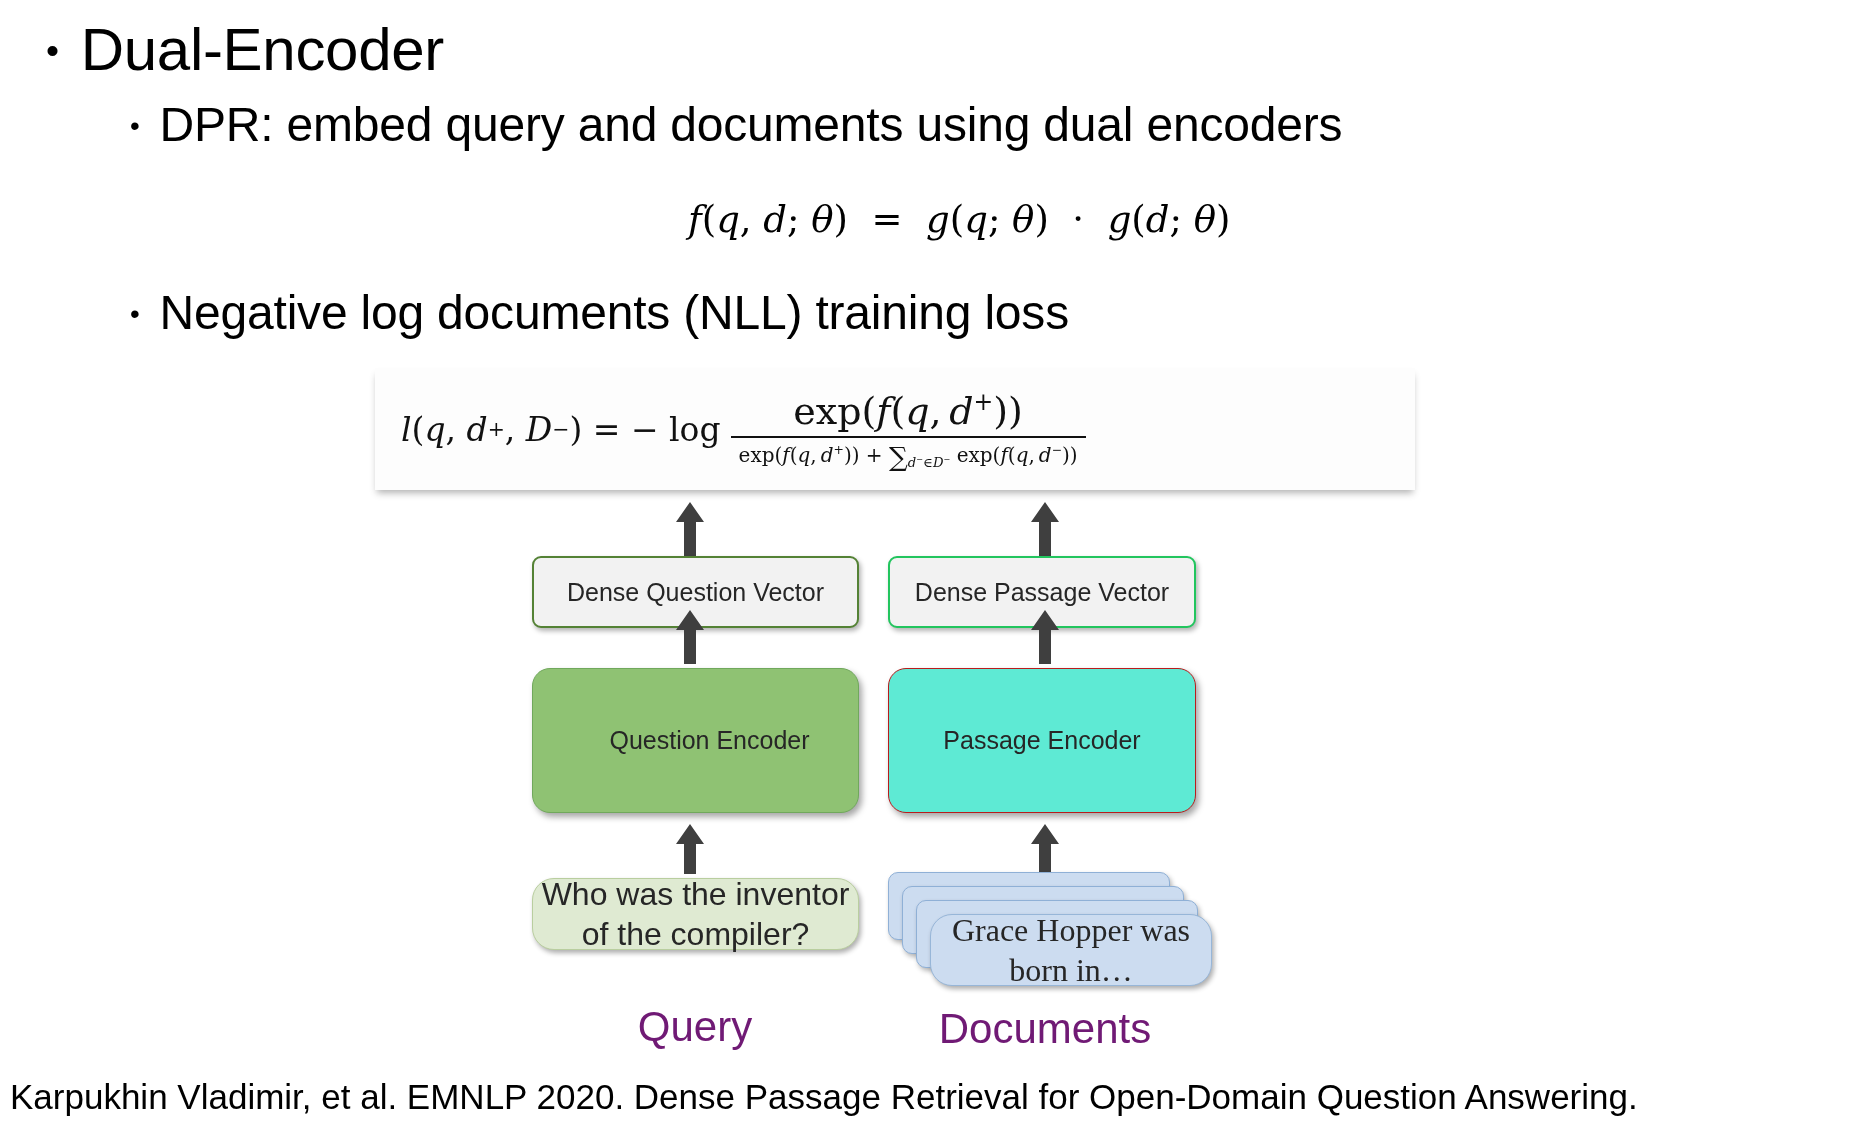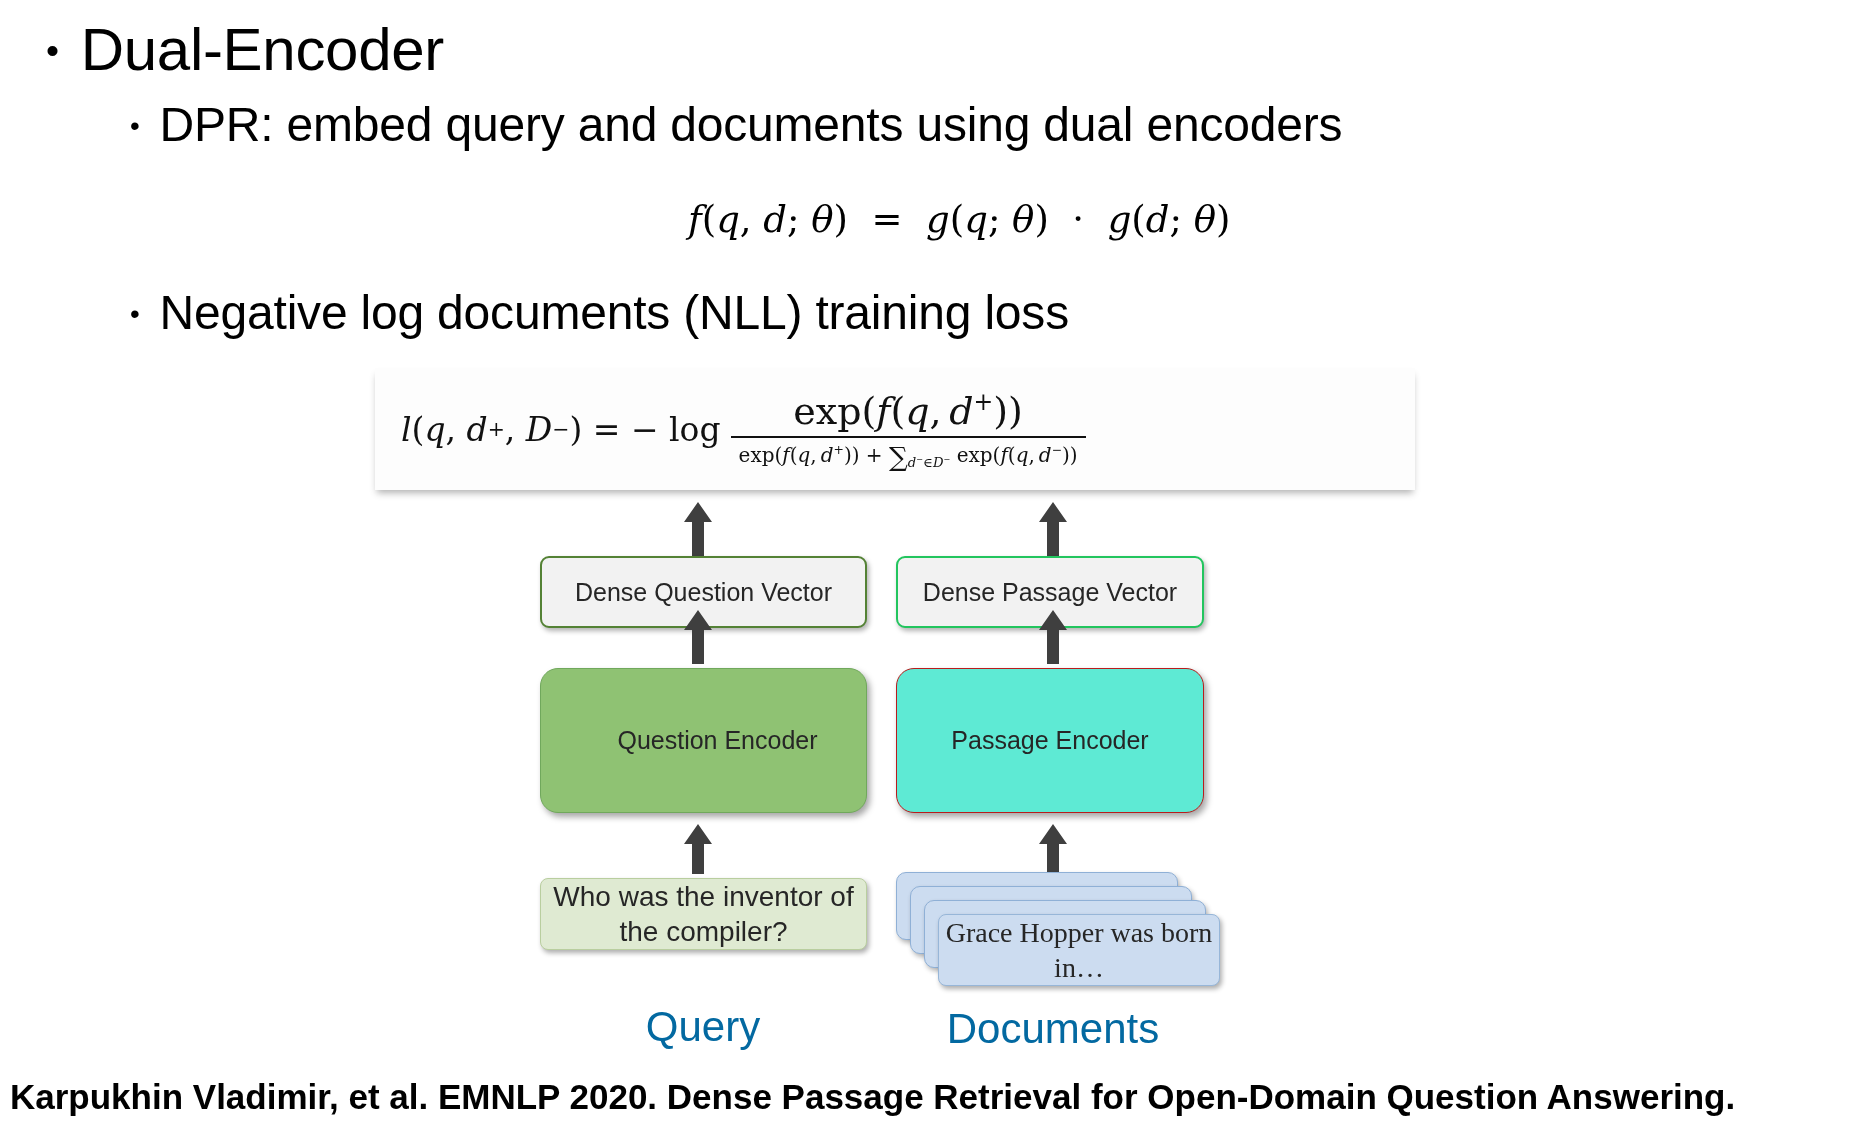--- a/index.html
+++ b/index.html
@@ -113,21 +113,21 @@
   .sum {
     font-family: "DejaVu Serif", serif;
     font-style: normal;
     font-size: 1.32em;
     line-height: 0.8;
     position: relative;
     top: 4px;
   }
 
   
-  #diagram { position: absolute; left: 8px; top: 0; width: 1756px; height: 1134px; }
+  #diagram { position: absolute; left: 0; top: 0; width: 1756px; height: 1134px; }
 
   .node {
     position: absolute;
     box-sizing: border-box;
     display: flex;
     align-items: center;
     justify-content: center;
     text-align: center;
     font-family: "Liberation Sans", sans-serif;
     color: #262626;
@@ -146,59 +146,58 @@
   .enc-box {
     height: 145px;
     border-radius: 18px;
     font-size: 25px;
     box-shadow: 3px 4px 6px rgba(0,0,0,0.35);
   }
   .enc-green { background: #8fc273; border: 1px solid #70a85c; padding-left: 28px; }
   .enc-blue  { background: #5eead4; border: 1px solid #b91c1c; }
 
   .leaf-box {
-    border-radius: 8px;
-    font-size: 28px;
+    border-radius: 22px;
+    font-size: 32px;
     line-height: 1.25;
     box-shadow: 2px 3px 5px rgba(0,0,0,0.32);
-    align-items: flex-end;
   }
   .leaf-green { background: #dfead2; border: 1px solid #b9ce9f; }
   .leaf-blue  { background: #ccdcf0; border: 1px solid #97b6d8; font-family: Liberation Serif, serif; }
 
   .doc-card {
     position: absolute;
     box-sizing: border-box;
     border-radius: 10px;
     background: #ccdcf0;
     border: 1px solid #8fb0d6;
     box-shadow: 2px 3px 5px rgba(0,0,0,0.30);
   }
 
   .arrow-up { position: absolute; }
 
   .axis-label {
     position: absolute;
     font-size: 42px;
     font-family: "Liberation Sans", sans-serif;
-    color: #0369a1;
+    color: #701a75;
     white-space: nowrap;
     text-align: center;
   }
 
   
   #citation {
     position: absolute;
     left: 10px;
     top: 1077px;
     font-size: 35px;
     font-family: "Liberation Sans", sans-serif;
     color: #000;
     white-space: nowrap;
-    font-weight: 700;
+    font-weight: 400;
   }
 </style>
 </head>
 <body>
 
 <div id="slide">
 
   <div class="bullet-l1" style="left:46px; top:18px;">
     <span class="dot">•</span>
     <span>Dual-Encoder</span>

